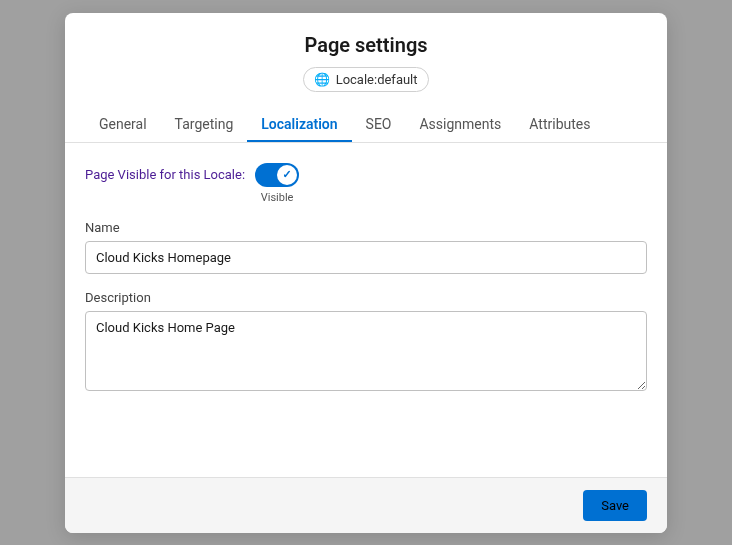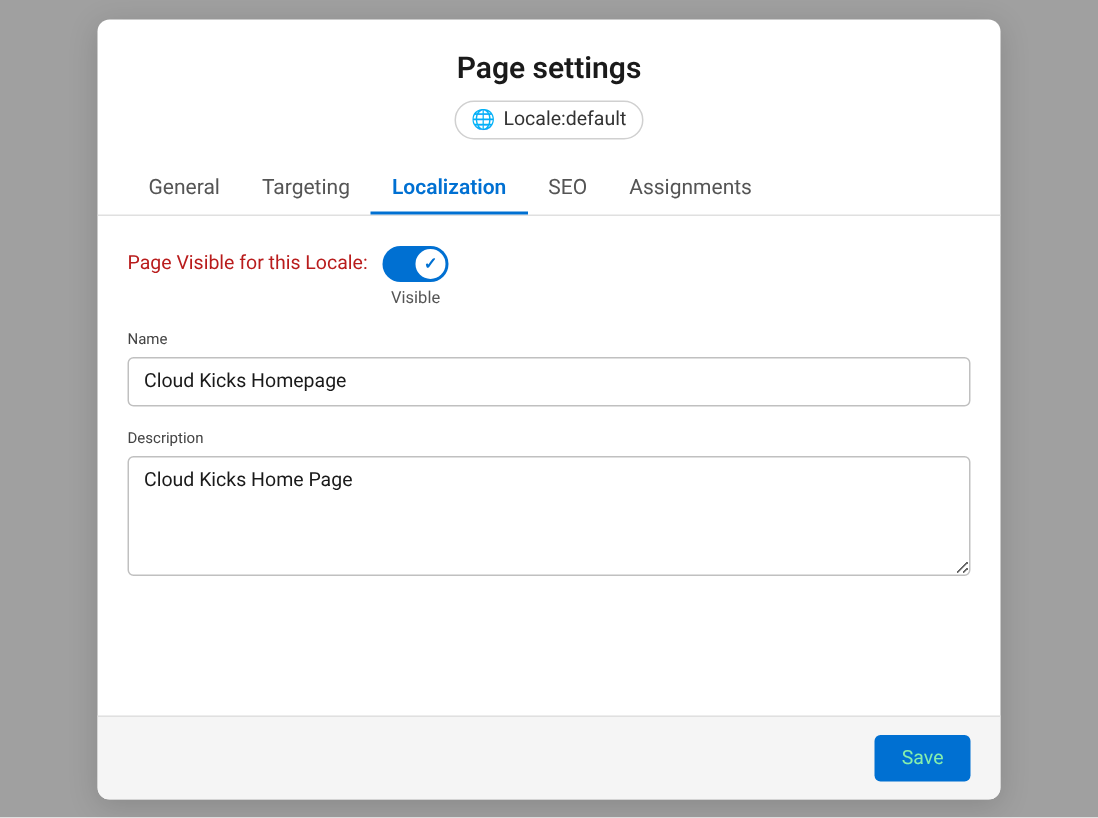--- a/index.html
+++ b/index.html
@@ -90,36 +90,36 @@
       flex: 1;
       padding: 20px;
       overflow-y: auto;
     }
 
     .field-row {
       margin-bottom: 16px;
     }
 
     .field-label {
-      font-size: 10px;
+      font-size: 13px;
       color: #444;
       margin-bottom: 6px;
       display: block;
     }
 
     .visible-row {
       display: flex;
       align-items: flex-start;
       gap: 10px;
       margin-bottom: 16px;
     }
 
     .visible-label {
       font-size: 13px;
-      color: #b91c1c;
+      color: #4c1d95;
       padding-top: 4px;
     }
 
     .toggle-wrapper {
       display: flex;
       flex-direction: column;
       align-items: center;
       gap: 4px;
     }
 
@@ -192,21 +192,21 @@
     }
 
     .btn-cancel {
       background: #ffffff;
       border: 1px solid #c0c0c0;
       color: #333;
     }
 
     .btn-save {
       background: #0070d2;
-      color: #86efac;
+      color: #000000;
     }
   </style>
 </head>
 <body>
 
 <div class="modal-overlay">
   <div class="modal">
 
     <div class="modal-header">
       <h1 class="modal-title">Page settings</h1>
@@ -224,20 +224,23 @@
           <span>Targeting</span>
         </div>
         <div class="tab active">
           <span>Localization</span>
         </div>
         <div class="tab">
           <span>SEO</span>
         </div>
         <div class="tab">
           <span>Assignments</span>
+        </div>
+        <div class="tab">
+          <span>Attributes</span>
         </div>
       </div>
     </div>
 
     <div class="modal-body">
 
       <div class="visible-row">
         <span class="visible-label">Page Visible for this Locale:</span>
         <div class="toggle-wrapper">
           <div class="toggle">

